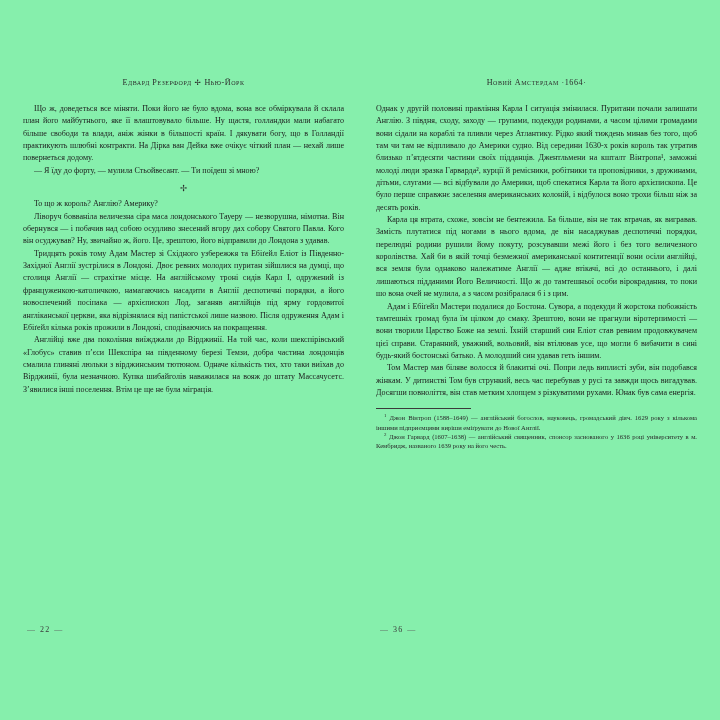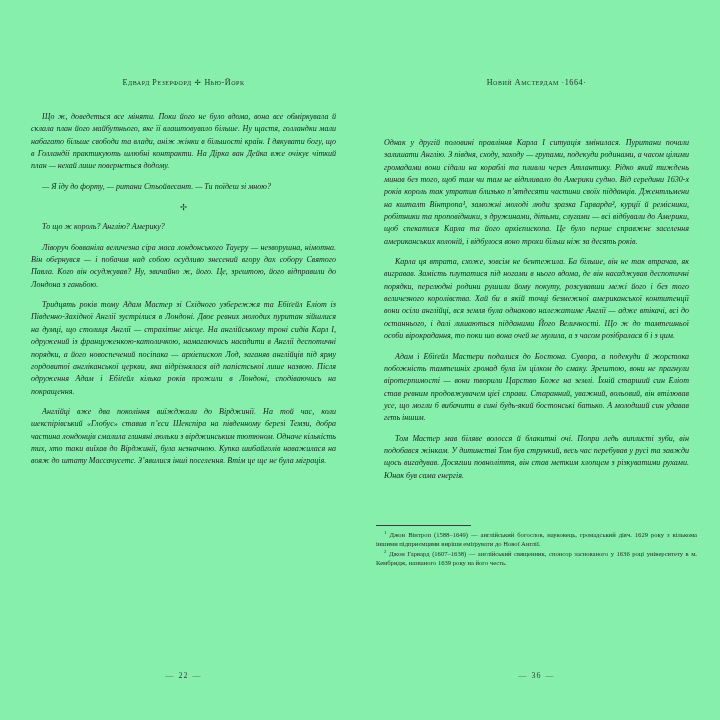--- a/index.html
+++ b/index.html
@@ -29,21 +29,21 @@
     position: relative;
     width: 360px;
     height: 720px;
     box-sizing: border-box;
     background: #86efac;
     display: flex;
     flex-direction: column;
   }
 
   .page-left  { padding: 78px 16px 0 23px; }
-  .page-right { padding: 78px 23px 0 16px; gap: 26px; }
+  .page-right { padding: 78px 23px 0 16px; }
 
   .running-head {
     font-size: 8.1px;
     letter-spacing: 0.55px;
     color: #2b2b2b;
     text-align: center;
     font-variant: small-caps;
     text-transform: none;
     margin: 0 0 16px 0;
     white-space: nowrap;
@@ -61,23 +61,22 @@
     line-height: 12.35px;
     text-align: justify;
     text-justify: inter-word;
     hyphens: manual;
     -webkit-hyphens: manual;
     color: #1b1b1b;
     flex: 0 0 auto;
   }
 
   .textblock p {
-    margin: 8px;
+    margin: 0;
     text-indent: 11px;
-    font-style: italic;
   }
   .textblock p.noindent { text-indent: 0; }
   .textblock p.dialogue { text-indent: 11px; }
 
   .ornament-break {
     text-align: center;
     font-size: 8.5px;
     line-height: 12.35px;
     color: #2b2b2b;
     margin: 4.5px 0 4.5px 0;
@@ -108,48 +107,48 @@
     text-indent: 8px;
   }
   .fn-mark {
     font-size: 4.9px;
     vertical-align: super;
     line-height: 0;
   }
 
   .folio {
     margin-top: auto;
-    margin-bottom: 40px;
-    text-align: center;
+    margin-bottom: 86px;
+    text-align: left;
     font-size: 8px;
     letter-spacing: 1.1px;
     color: #3a3a3a;
     white-space: nowrap;
   }
   .folio .rule { padding: 0 4px; color: #5a5a5a; }
 </style>
 </head>
 <body>
 
 <div class="spread">
 
   <div class="page page-left">
 
     <div class="running-head">
       <span>Едвард Резерфорд</span><span class="orn">✢</span><span>Нью-Йорк</span>
     </div>
 
     <div class="textblock">
       <p>Що ж, доведеться все міняти. Поки його не було вдома, вона все обмірку­вала й склала план його майбутнього, яке її влаштовувало більше. Ну щастя, голландки мали набагато більше свободи та влади, аніж жін­ки в більшості країн. І дякувати богу, що в Голландії практикують шлюб­ні контракти. На Дірка ван Дейка вже очікує чіткий план — нехай лише повернеться додому.</p>
-      <p class="dialogue">— Я їду до форту, — ритани Стьойвесант. — Ти поїдеш зі мною?</p>
+      <p class="dialogue">— Я їду до форту, — мулила Стьойвесант. — Ти поїдеш зі мною?</p>
 
       <div class="ornament-break">✢</div>
 
       <p>То що ж король? Англію? Америку?</p>
-      <p>Ліворуч бовваніла величезна сіра маса лондонського Тауеру — не­зворушна, німотна. Він обернувся — і побачив над собою осудливо зне­сений вгору дах собору Святого Павла. Кого він осуджував? Ну, зви­чайно ж, його. Це, зрештою, його відправили до Лондона з ганьбою.</p>
+      <p>Ліворуч бовваніла величезна сіра маса лондонського Тауеру — не­зворушна, німотна. Він обернувся — і побачив над собою осудливо зне­сений вгору дах собору Святого Павла. Кого він осуджував? Ну, зви­чайно ж, його. Це, зрештою, його відправили до Лондона з удавав.</p>
       <p>Тридцять років тому Адам Мастер зі Східного узбережжя та Ебіґейл Еліот із Південно-Західної Англії зустрілися в Лондоні. Двоє ревних мо­лодих пуритан зійшлися на думці, що столиця Англії — страхітне місце. На англійському троні сидів Карл I, одружений із француженкою-католичкою, намагаючись насадити в Англії деспотичні порядки, а його новоспечений посіпака — архієпископ Лод, заганяв англійців під ярму гордовитої англіканської церкви, яка відрізнялася від папістської лише назвою. Після одруження Адам і Ебіґейл кілька років прожили в Лондоні, сподіваючись на покращення.</p>
       <p>Англійці вже два покоління виїжджали до Вірджинії. На той час, ко­ли шекспірівський «Глобус» ставив п’єси Шекспіра на південному бе­резі Темзи, добра частина лондонців смалила глиняні люльки з вірджин­ським тютюном. Одначе кількість тих, хто таки виїхав до Вірджинії, була незначною. Купка шибайголів наважилася на вояж до штату Мас­сачусетс. З’явилися інші поселення. Втім це ще не була міграція.</p>
     </div>
 
     <div class="folio">
       <span class="rule">—</span><span>22</span><span class="rule">—</span>
     </div>
   </div>
 
   <div class="page page-right">

